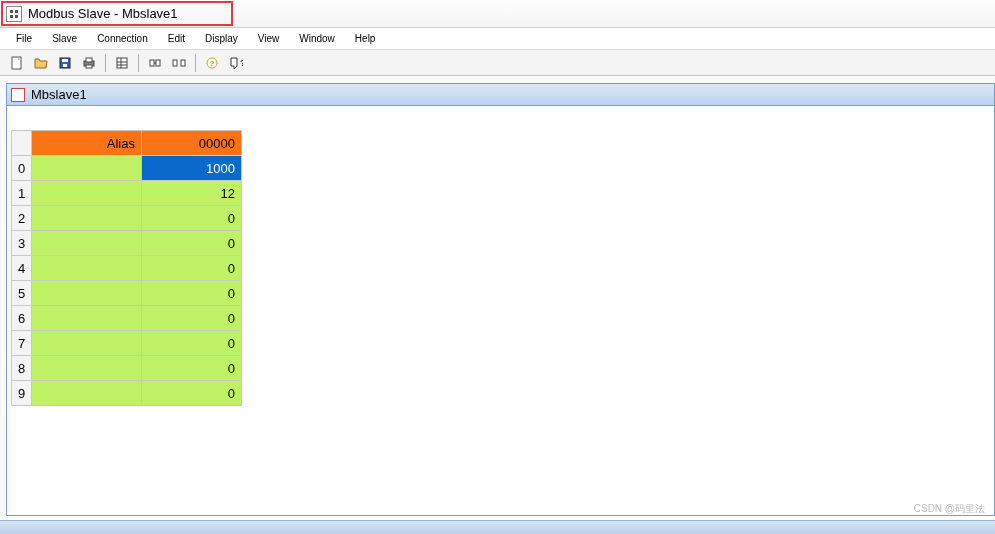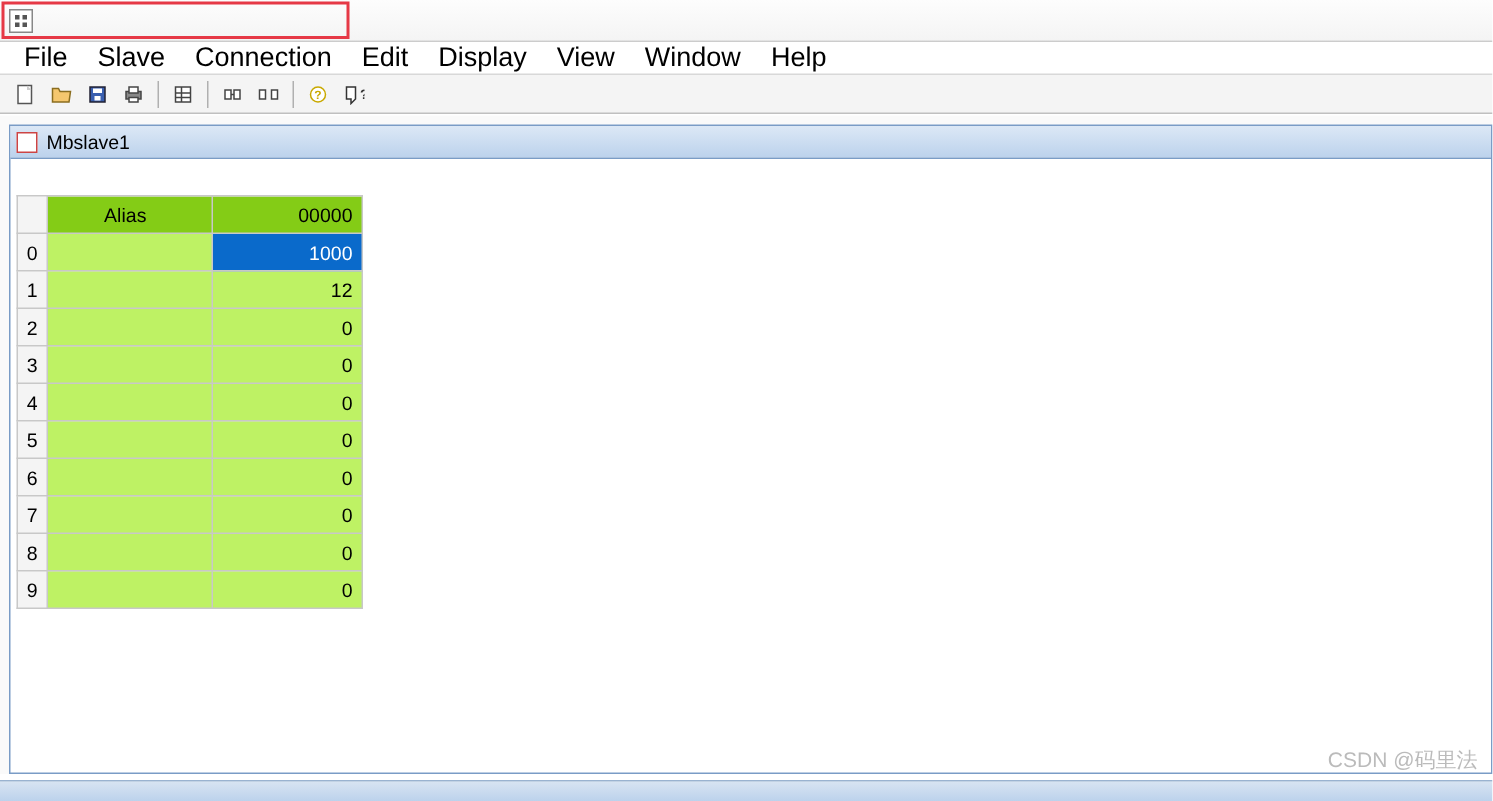--- a/index.html
+++ b/index.html
@@ -39,21 +39,21 @@
 .menubar {
   height: 22px;
   background: #fff;
   display: flex;
   align-items: center;
   padding-left: 6px;
   border-bottom: 1px solid #d8d8d8;
 }
 .menu-item {
   padding: 17px 10px;
-  font-size: 18px;
+  font-size: 10px;
   cursor: default;
 }
 .toolbar {
   height: 26px;
   background: #f4f4f4;
   border-bottom: 1px solid #c0c0c0;
   display: flex;
   align-items: center;
   padding-left: 6px;
   gap: 2px;
@@ -109,22 +109,23 @@
 table.grid {
   border-collapse: collapse;
   font-size: 13px;
 }
 table.grid th, table.grid td {
   border: 1px solid #c8c8c8;
   height: 25px;
   background: #bef264;
 }
 table.grid th {
-  background: #84cc16;
+  background: #f97316;
   font-weight: normal;
+  text-align: right;
   padding-right: 6px;
 }
 .col-rownum { width: 20px; text-align: center !important; padding-right: 0 !important; background:#f4f4f4 !important;}
 .col-alias { width: 110px; }
 .col-value { width: 100px; text-align: right; padding-right: 6px; }
 td.col-alias { padding-left: 4px; }
 td.col-value { padding-right: 6px; }
 tr.selected td.col-value {
   background: #0a6acb;
   color: #fff;
@@ -133,36 +134,37 @@
   position: absolute;
   bottom: 0; left: 0; right: 0;
   height: 14px;
   background: linear-gradient(#d8e4f2, #bcd2ec);
   border-top: 1px solid #9ab3d0;
 }
 .watermark {
   position: absolute;
   bottom: 18px; right: 10px;
   color: rgba(120,120,120,0.5);
-  font-size: 14px;
+  font-size: 10px;
   margin-top: 48px;
 }
 </style>
 </head>
 <body>
 
 <div class="titlebar">
   <span class="app-icon">
     <svg viewBox="0 0 10 10">
         <rect x="1" y="1" width="3" height="3" fill="#555"></rect>
         <rect x="6" y="1" width="3" height="3" fill="#555"></rect>
         <rect x="1" y="6" width="3" height="3" fill="#555"></rect>
         <rect x="6" y="6" width="3" height="3" fill="#555"></rect>
       </svg>
   </span>
+  <span class="titlebar-text">Modbus Slave - Mbslave1</span>
 </div>
 <div class="titlebar-highlight"></div>
 
 <div class="menubar">
   <div class="menu-item">File</div>
   <div class="menu-item">Slave</div>
   <div class="menu-item">Connection</div>
   <div class="menu-item">Edit</div>
   <div class="menu-item">Display</div>
   <div class="menu-item">View</div>

